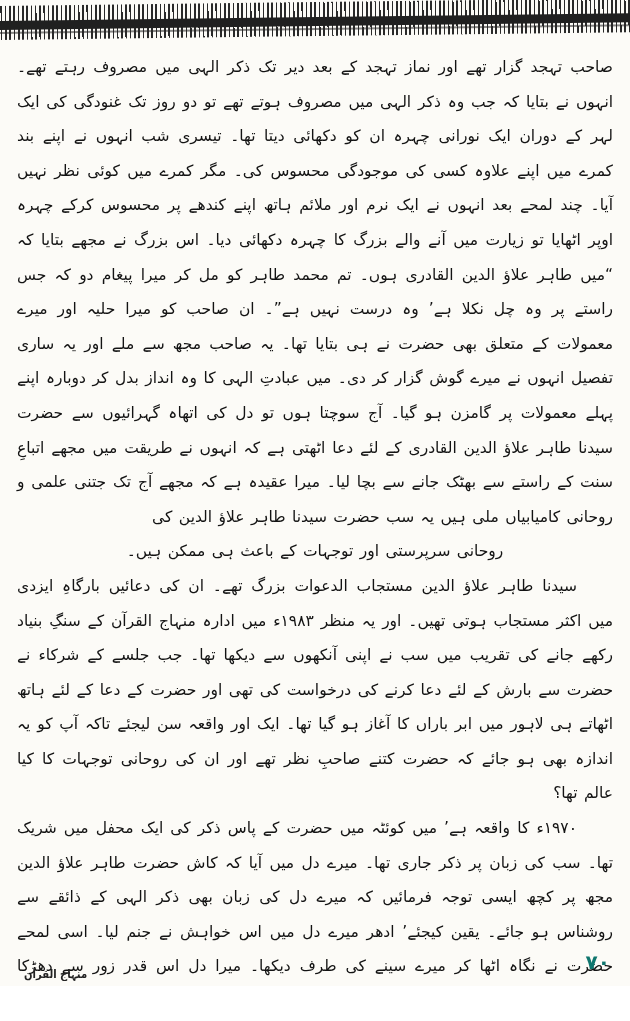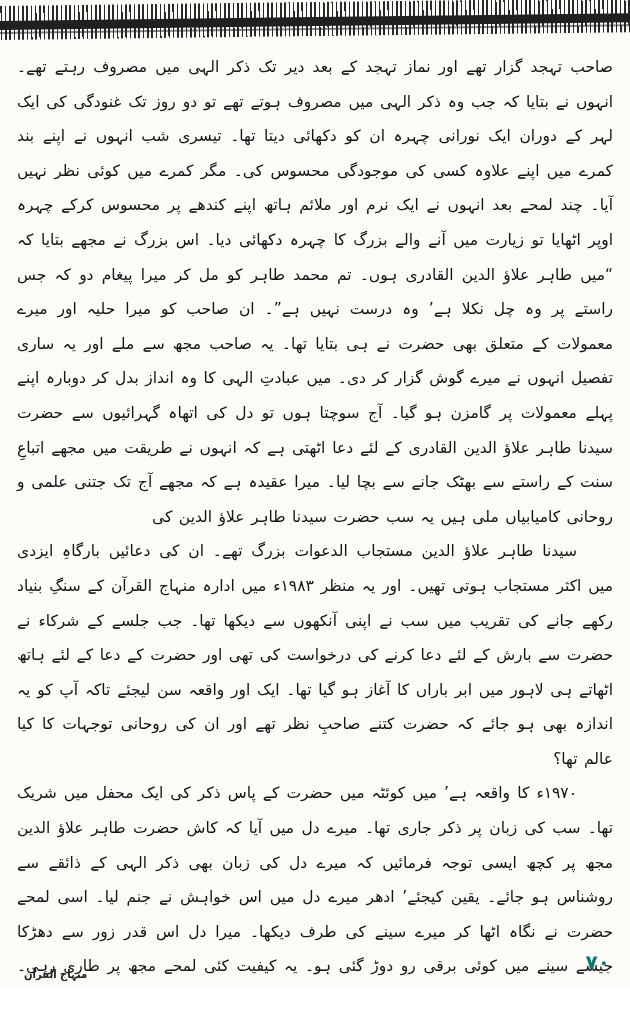--- a/index.html
+++ b/index.html
@@ -56,20 +56,21 @@
 
 <div class="page">
 
   <div class="top-ornament">
     <div class="band"></div>
     <div class="band2"></div>
   </div>
 
   <div class="text-block">
     <p>صاحب تہجد گزار تھے اور نماز تہجد کے بعد دیر تک ذکر الہی میں مصروف رہتے تھے۔ انہوں نے بتایا کہ جب وہ ذکر الہی میں مصروف ہوتے تھے تو دو روز تک غنودگی کی ایک لہر کے دوران ایک نورانی چہرہ ان کو دکھائی دیتا تھا۔ تیسری شب انہوں نے اپنے بند کمرے میں اپنے علاوہ کسی کی موجودگی محسوس کی۔ مگر کمرے میں کوئی نظر نہیں آیا۔ چند لمحے بعد انہوں نے ایک نرم اور ملائم ہاتھ اپنے کندھے پر محسوس کرکے چہرہ اوپر اٹھایا تو زیارت میں آنے والے بزرگ کا چہرہ دکھائی دیا۔ اس بزرگ نے مجھے بتایا کہ “میں طاہر علاؤ الدین القادری ہوں۔ تم محمد طاہر کو مل کر میرا پیغام دو کہ جس راستے پر وہ چل نکلا ہے’ وہ درست نہیں ہے”۔ ان صاحب کو میرا حلیہ اور میرے معمولات کے متعلق بھی حضرت نے ہی بتایا تھا۔ یہ صاحب مجھ سے ملے اور یہ ساری تفصیل انہوں نے میرے گوش گزار کر دی۔ میں عبادتِ الہی کا وہ انداز بدل کر دوبارہ اپنے پہلے معمولات پر گامزن ہو گیا۔ آج سوچتا ہوں تو دل کی اتھاہ گہرائیوں سے حضرت سیدنا طاہر علاؤ الدین القادری کے لئے دعا اٹھتی ہے کہ انہوں نے طریقت میں مجھے اتباعِ سنت کے راستے سے بھٹک جانے سے بچا لیا۔ میرا عقیدہ ہے کہ مجھے آج تک جتنی علمی و روحانی کامیابیاں ملی ہیں یہ سب حضرت سیدنا طاہر علاؤ الدین کی</p>
+    <p class="center-line">روحانی سرپرستی اور توجہات کے باعث ہی ممکن ہیں۔</p>
     <p class="indent">سیدنا طاہر علاؤ الدین مستجاب الدعوات بزرگ تھے۔ ان کی دعائیں بارگاہِ ایزدی میں اکثر مستجاب ہوتی تھیں۔ اور یہ منظر ۱۹۸۳ء میں ادارہ منہاج القرآن کے سنگِ بنیاد رکھے جانے کی تقریب میں سب نے اپنی آنکھوں سے دیکھا تھا۔ جب جلسے کے شرکاء نے حضرت سے بارش کے لئے دعا کرنے کی درخواست کی تھی اور حضرت کے دعا کے لئے ہاتھ اٹھاتے ہی لاہور میں ابر باراں کا آغاز ہو گیا تھا۔ ایک اور واقعہ سن لیجئے تاکہ آپ کو یہ اندازہ بھی ہو جائے کہ حضرت کتنے صاحبِ نظر تھے اور ان کی روحانی توجہات کا کیا عالم تھا؟</p>
     <p class="indent">۱۹۷۰ء کا واقعہ ہے’ میں کوئٹہ میں حضرت کے پاس ذکر کی ایک محفل میں شریک تھا۔ سب کی زبان پر ذکر جاری تھا۔ میرے دل میں آیا کہ کاش حضرت طاہر علاؤ الدین مجھ پر کچھ ایسی توجہ فرمائیں کہ میرے دل کی زبان بھی ذکر الہی کے ذائقے سے روشناس ہو جائے۔ یقین کیجئے’ ادھر میرے دل میں اس خواہش نے جنم لیا۔ اسی لمحے حضرت نے نگاہ اٹھا کر میرے سینے کی طرف دیکھا۔ میرا دل اس قدر زور سے دھڑکا جیسے سینے میں کوئی برقی رو دوڑ گئی ہو۔ یہ کیفیت کئی لمحے مجھ پر طاری رہی۔ اور پھر میرا دل بولنے لگا۔ میرے دل کی زبان پر ذکر جاری ہو گیا۔ میں پسینے میں شرابور ہو گیا۔ حضرت اس محفل میں سے اٹھ کر چلے گئے۔ وہ اٹھ کر گئے تو باقی لوگ بھی چلے گئے۔ میں کمرے میں تنہا رہ گیا۔ میرا دل بولتا رہا اس قدر بلند آواز میں ذکرِ الہی میں محو رہا کہ میں اس ذکر کی آواز خود اپنے کانوں سے سنتا رہا۔ یہ ایک عجیب کیفیت تھی۔ شاید میں</p>
   </div>
 
   <div class="publisher-stamp">منہاج القرآن</div>
 
   <div class="page-number">۷۰</div>
 
 </div>
 

